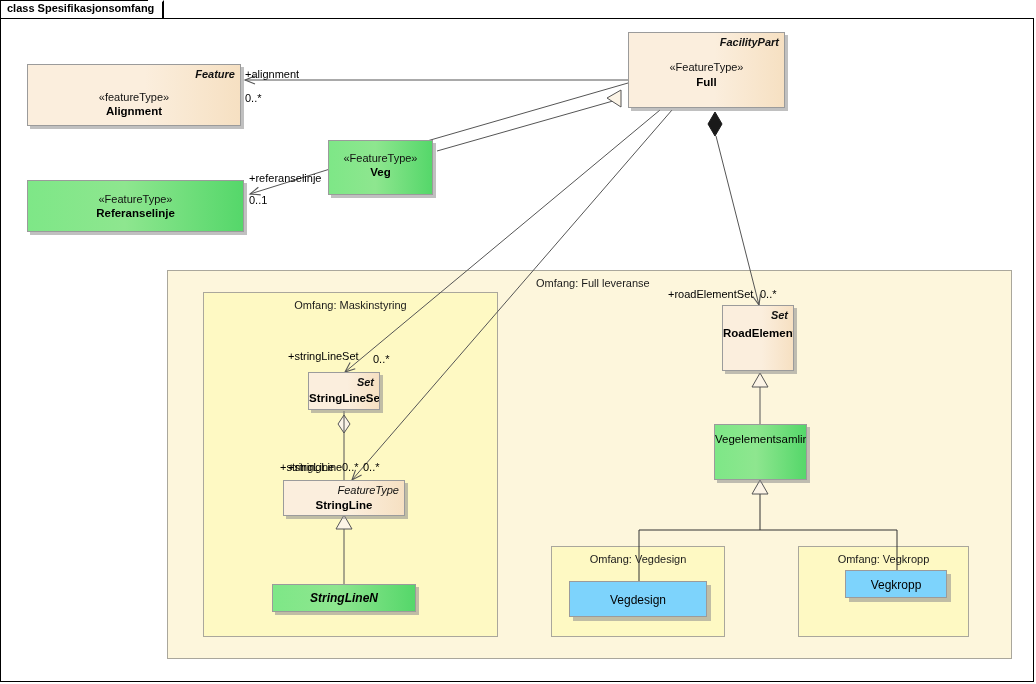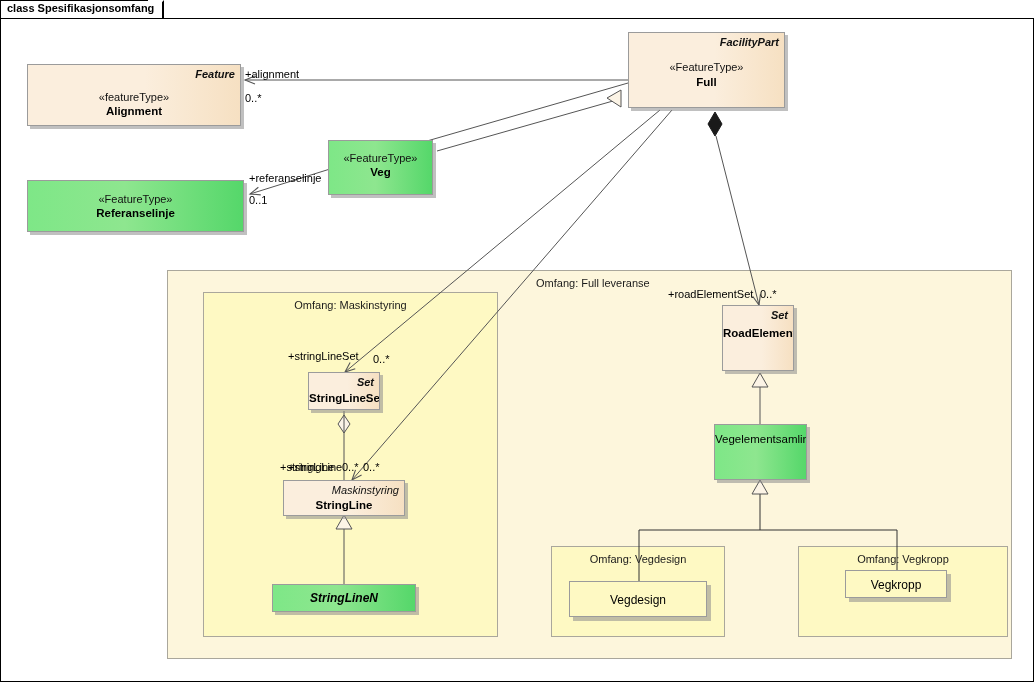--- a/index.html
+++ b/index.html
@@ -92,21 +92,21 @@
     overflow: hidden;
     padding-left: 24px;
   }
   .cls-feature {
     background: linear-gradient(to right, #fbeedd 0%, #fbeedd 55%, #f6e0c2 100%);
   }
   .cls-green {
     background: linear-gradient(to right, #7ee787 0%, #8ee68f 45%, #55d76a 100%);
   }
   .cls-mint {
-    background: #fef9c3;
+    background: #7dd3fc;
     box-shadow: 4px 4px 0 0 rgba(140,140,140,0.55);
     text-decoration: underline;
   }
   .cls-stereo-corner {
     position: absolute;
     right: 5px; top: 3px;
     font-size: 11px;
     font-style: italic;
     font-weight: bold;
     color: #111111;
@@ -171,21 +171,21 @@
   </div>
 
   <div class="panel panel-cream" style="left:203px; top:292px; width:295px; height:345px;">
     <div class="panel-label">Omfang: Maskinstyring</div>
   </div>
 
   <div class="panel panel-cream" style="left:551px; top:546px; width:174px; height:91px;">
     <div class="panel-label">Omfang: Vegdesign</div>
   </div>
 
-  <div class="panel panel-cream" style="left:798px; top:546px; width:210px; height:91px;">
+  <div class="panel panel-cream" style="left:798px; top:546px; width:171px; height:91px;">
     <div class="panel-label">Omfang: Vegkropp</div>
   </div>
 
   <svg class="wires" viewBox="0 0 1036 684">
     <defs>
       <marker id="openArrow" markerWidth="14" markerHeight="14" refX="11" refY="5" orient="auto" markerUnits="userSpaceOnUse">
         <path d="M1,1 L11,5 L1,9" fill="none" stroke="#555555" stroke-width="1.1"></path>
       </marker>
     </defs>
 
@@ -243,21 +243,21 @@
     <div class="cls-stereo-corner">Set</div>
     <div class="cls-center cls-name" style="top:21px;">RoadElementSet</div>
   </div>
 
   <div class="cls cls-feature" style="left:308px; top:372px; width:72px; height:38px;">
     <div class="cls-stereo-corner">Set</div>
     <div class="cls-center cls-name" style="top:19px;">StringLineSet</div>
   </div>
 
   <div class="cls cls-feature" style="left:283px; top:480px; width:122px; height:36px;">
-    <div class="cls-stereo-corner" style="font-style:italic; font-weight:normal;">Maskinstyring</div>
+    <div class="cls-stereo-corner" style="font-style:italic; font-weight:normal;">FeatureType</div>
     <div class="cls-center cls-name" style="top:18px;">StringLine</div>
   </div>
 
   <div class="cls cls-green" style="left:272px; top:584px; width:144px; height:28px;">
     <div class="cls-center cls-name-italic" style="top:6px;">StringLineN</div>
   </div>
 
   <div class="cls cls-green" style="left:714px; top:424px; width:93px; height:56px;">
     <div class="cls-center cls-name-plain" style="top:8px;">Vegelementsamling</div>
   </div>

